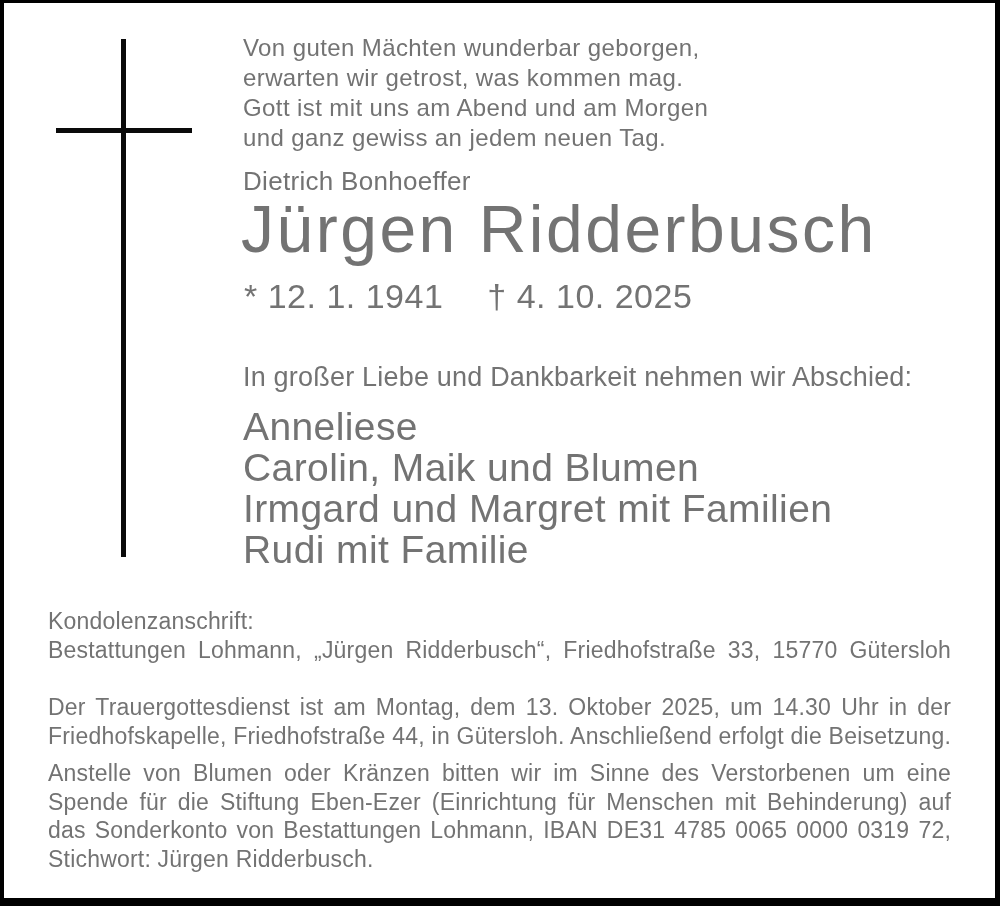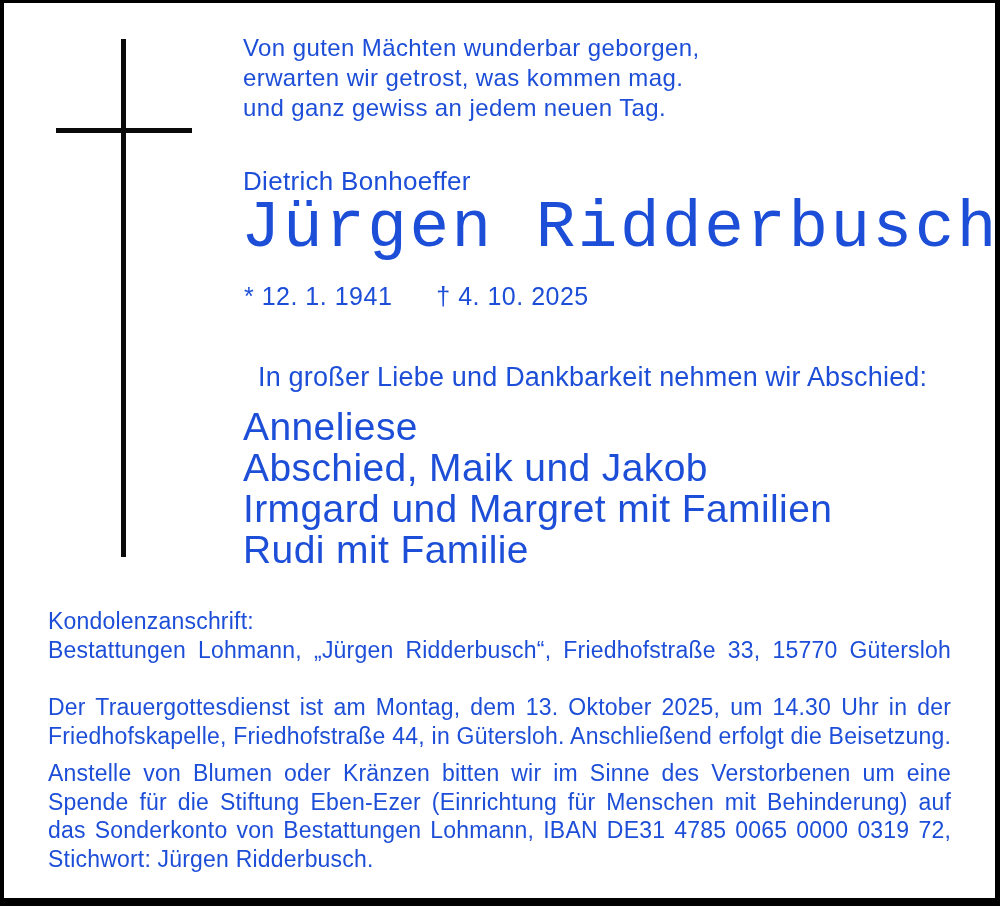--- a/index.html
+++ b/index.html
@@ -12,21 +12,21 @@
     width: 1000px;
     height: 906px;
     box-sizing: border-box;
     background: #ffffff;
     border: 4px solid #000000;
     border-top-width: 3px;
     border-right-width: 5px;
     border-bottom-width: 8px;
     overflow: hidden;
     font-family: "Liberation Sans", "DejaVu Sans", sans-serif;
-    color: #1d4ed8;
+    color: #737373;
   }
 
   
   .cross { position: absolute; left: 0; top: 0; }
   .cross .v-bar {
     position: absolute;
     left: 117px; top: 36px;
     width: 5px; height: 518px;
     background: #0a0a0a;
   }
@@ -53,34 +53,33 @@
   }
   .name {
     position: absolute;
     left: 237px; top: 188px;
     margin: 0;
     font-size: 66px;
     font-weight: 300;
     line-height: 76px;
     letter-spacing: 2.5px;
     white-space: nowrap;
-    font-family: Liberation Mono, monospace;
   }
   .dates {
     position: absolute;
     left: 240px; top: 276px;
     display: flex;
     gap: 44px;
-    font-size: 25px;
+    font-size: 34px;
     line-height: 34px;
     letter-spacing: 0.5px;
   }
   .farewell {
     position: absolute;
-    left: 254px; top: 358px;
+    left: 239px; top: 358px;
     font-size: 27px;
     line-height: 33px;
     letter-spacing: 0.2px;
     white-space: nowrap;
   }
   .mourners {
     position: absolute;
     left: 239px; top: 403px;
     font-size: 39px;
     line-height: 41px;
@@ -110,37 +109,38 @@
 <div class="page">
 
   <div class="cross">
     <div class="v-bar"></div>
     <div class="h-bar"></div>
   </div>
 
   <div class="quote">
     <div class="line">Von guten Mächten wunderbar geborgen,</div>
     <div class="line">erwarten wir getrost, was kommen mag.</div>
+    <div class="line">Gott ist mit uns am Abend und am Morgen</div>
     <div class="line">und ganz gewiss an jedem neuen Tag.</div>
   </div>
 
   <div class="attribution">Dietrich Bonhoeffer</div>
 
   <h1 class="name">Jürgen Ridderbusch</h1>
 
   <div class="dates">
     <span>* 12. 1. 1941</span>
     <span>† 4. 10. 2025</span>
   </div>
 
   <div class="farewell">In großer Liebe und Dankbarkeit nehmen wir Abschied:</div>
 
   <div class="mourners">
     <div class="line">Anneliese</div>
-    <div class="line">Abschied, Maik und Jakob</div>
+    <div class="line">Carolin, Maik und Blumen</div>
     <div class="line">Irmgard und Margret mit Familien</div>
     <div class="line">Rudi mit Familie</div>
   </div>
 
   <div class="bottom-text condolence">
     <div class="line">Kondolenzanschrift:</div>
     <div class="jline">Bestattungen Lohmann, „Jürgen Ridderbusch“, Friedhofstraße 33, 15770 Gütersloh</div>
   </div>
 
   <div class="bottom-text service">

